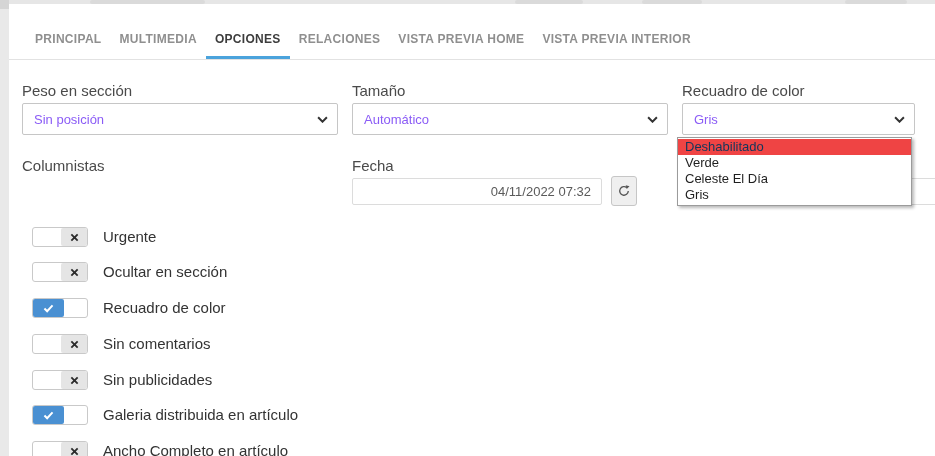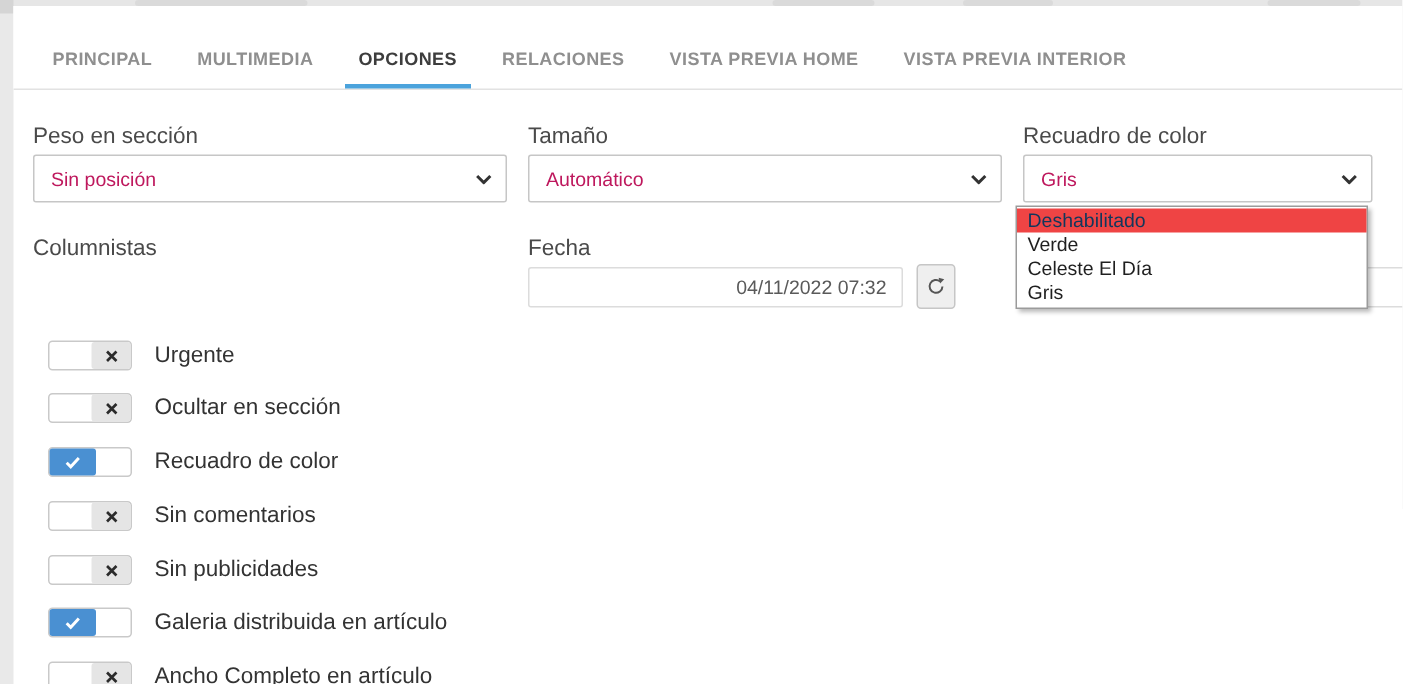--- a/index.html
+++ b/index.html
@@ -12,40 +12,40 @@
   .top-strip { position:absolute; left:0; top:0; width:935px; height:4px; background:#e6e6e6; }
   .top-strip .seg { position:absolute; top:0; height:4px; background:rgba(0,0,0,0.05); }
   .corner-block { position:absolute; left:0; top:0; width:9px; height:9px; background:#d5d5d5; }
   .left-strip { position:absolute; left:0; top:4px; width:9px; bottom:0; background:#e9e9e9; }
   .content { position:absolute; left:9px; top:4px; right:0; bottom:0; background:#fff; }
 
   
   .tab-bar {
     position:absolute; left:9px; right:0; top:4px; height:56px; background:#fff;
     border-bottom:1px solid #e2e2e2;
-    display:flex; align-items:flex-end; padding-left:17px;gap:12px;
+    display:flex; align-items:flex-end; padding-left:17px;
   }
   .tab {
     position:relative; padding:0 9px 13px 9px; font-size:12px; letter-spacing:.3px;
     color:#8f8f8f; text-transform:uppercase; cursor:pointer; white-space:nowrap;
     font-weight:700;
   }
   .tab.active { color:#3d3d3d; }
   .tab.active::after {
     content:""; position:absolute; left:0; right:0; bottom:0; height:3px; background:#4ba3dc;
   }
 
   
   .field-label {
     position:absolute; font-size:15px; color:#4a4a4a;
   }
   .select-box {
     position:absolute; height:32px; background:#fff; border:1px solid #c6c6c6;
     border-radius:2px; display:flex; align-items:center; padding:0 28px 0 11px;
-    font-size:13px; color:#be185d; cursor:pointer;
+    font-size:13px; color:#8b5cf6; cursor:pointer;
   }
   .select-box .chev { position:absolute; right:9px; top:12px; line-height:0; }
 
   .combo-box {
     position:absolute; height:32px; background:#fff; border:1px solid #c9c9c9;
     border-radius:2px; display:flex; align-items:center; padding:0 36px 0 11px;
     font-size:13px; color:#9a9a9a; cursor:pointer;
   }
   .combo-btn {
     position:absolute; right:0; top:0; bottom:0; width:28px; border-left:1px solid #cccccc;

